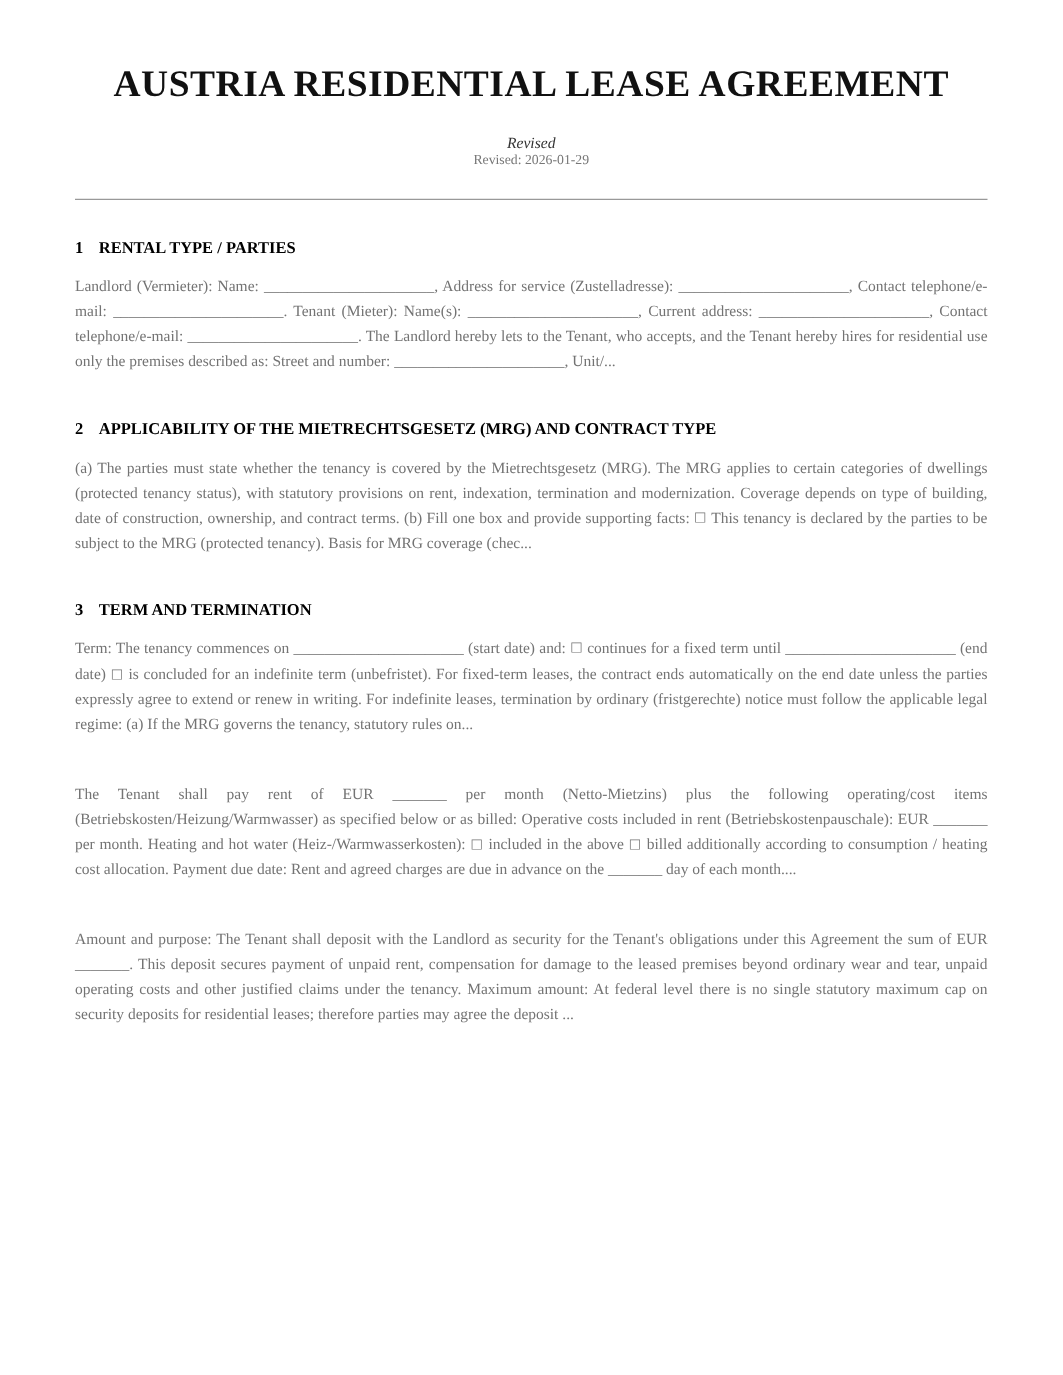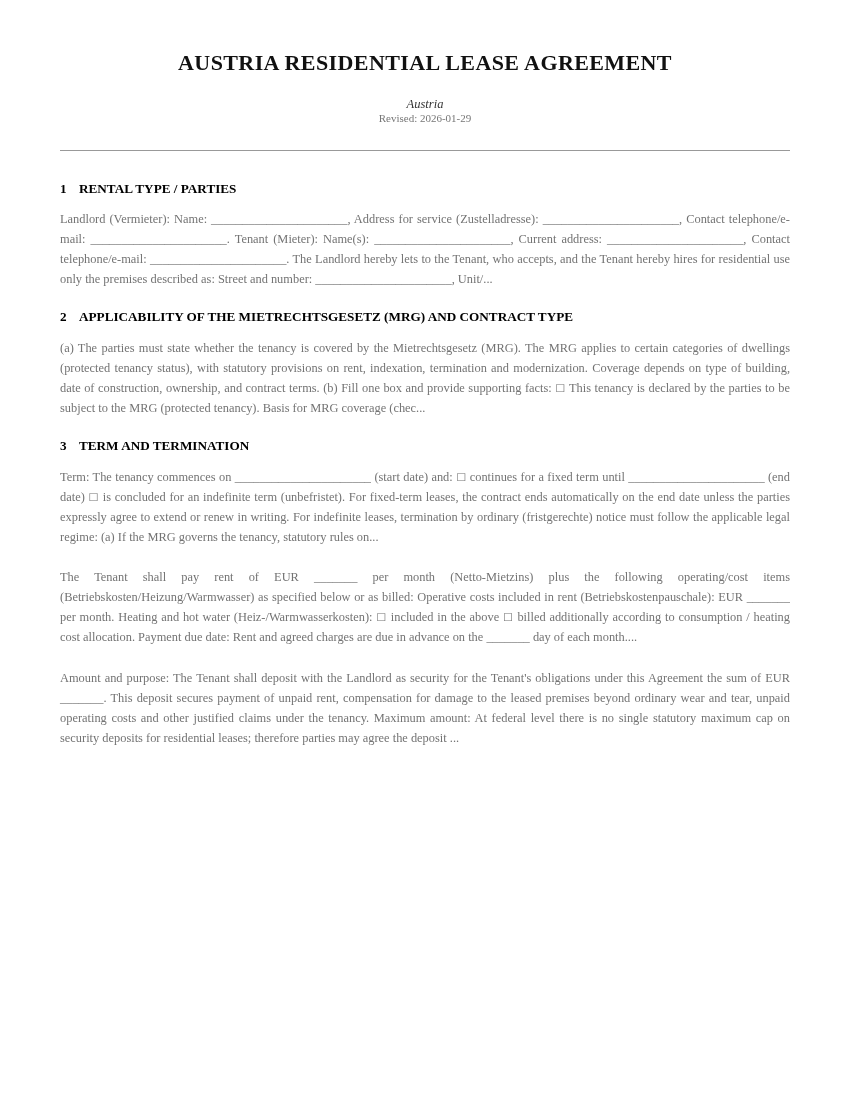--- a/index.html
+++ b/index.html
@@ -21,21 +21,21 @@
     min-height: 1100px;
     padding: 44px 60px 40px 60px;
     background: #ffffff;
   }
 
   
   .doc-header {
     text-align: center;
   }
   .doc-title {
-    font-size: 22px;
+    font-size: 30px;
     font-weight: bold;
     letter-spacing: 0.4px;
     line-height: 1.2;
     margin: 0 0 0 0;
     padding-top: 6px;
     color: #111111;
   }
   .doc-subtitle {
     font-size: 12.5px;
     font-style: italic;
@@ -51,21 +51,21 @@
   }
   .header-rule {
     border: 0;
     border-top: 1px solid #999999;
     margin: 24px 0 0 0;
     height: 0;
   }
 
   
   .section {
-    margin-top: 20px;
+    margin-top: 36px;
   }
   .section:first-of-type {
     margin-top: 30px;
   }
   .section-heading {
     font-size: 13.2px;
     font-weight: bold;
     color: #000000;
     margin: 0 0 12px 0;
     line-height: 1.25;
@@ -96,21 +96,21 @@
     top: -1px;
   }
 </style>
 </head>
 <body>
 
 <div class="page">
 
   <div class="doc-header">
     <h1 class="doc-title">AUSTRIA RESIDENTIAL LEASE AGREEMENT</h1>
-    <div class="doc-subtitle">Austria</div>
+    <div class="doc-subtitle">Revised</div>
     <div class="doc-revised">Revised: 2026-01-29</div>
   </div>
 
   <hr class="header-rule">
 
   <div id="sections-container">
       <div class="section">
         <div class="section-heading"><span class="sec-num">1</span><span>RENTAL TYPE / PARTIES</span></div>
         <p class="section-body">Landlord (Vermieter): Name: <span class="blank">______________________</span>, Address for service (Zustelladresse): <span class="blank">______________________</span>, Contact telephone/e-mail: <span class="blank">______________________</span>. Tenant (Mieter): Name(s): <span class="blank">______________________</span>, Current address: <span class="blank">______________________</span>, Contact telephone/e-mail: <span class="blank">______________________</span>. The Landlord hereby lets to the Tenant, who accepts, and the Tenant hereby hires for residential use only the premises described as: Street and number: <span class="blank">______________________</span>, Unit/...</p>
       </div>

